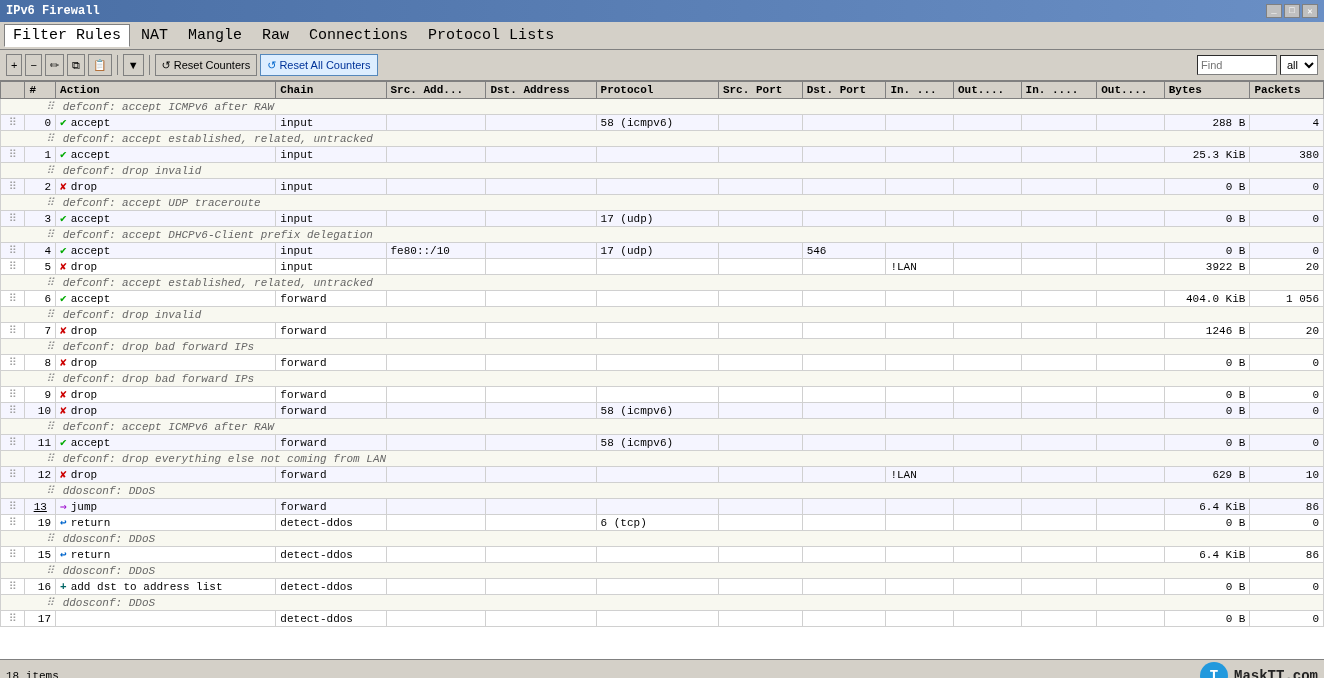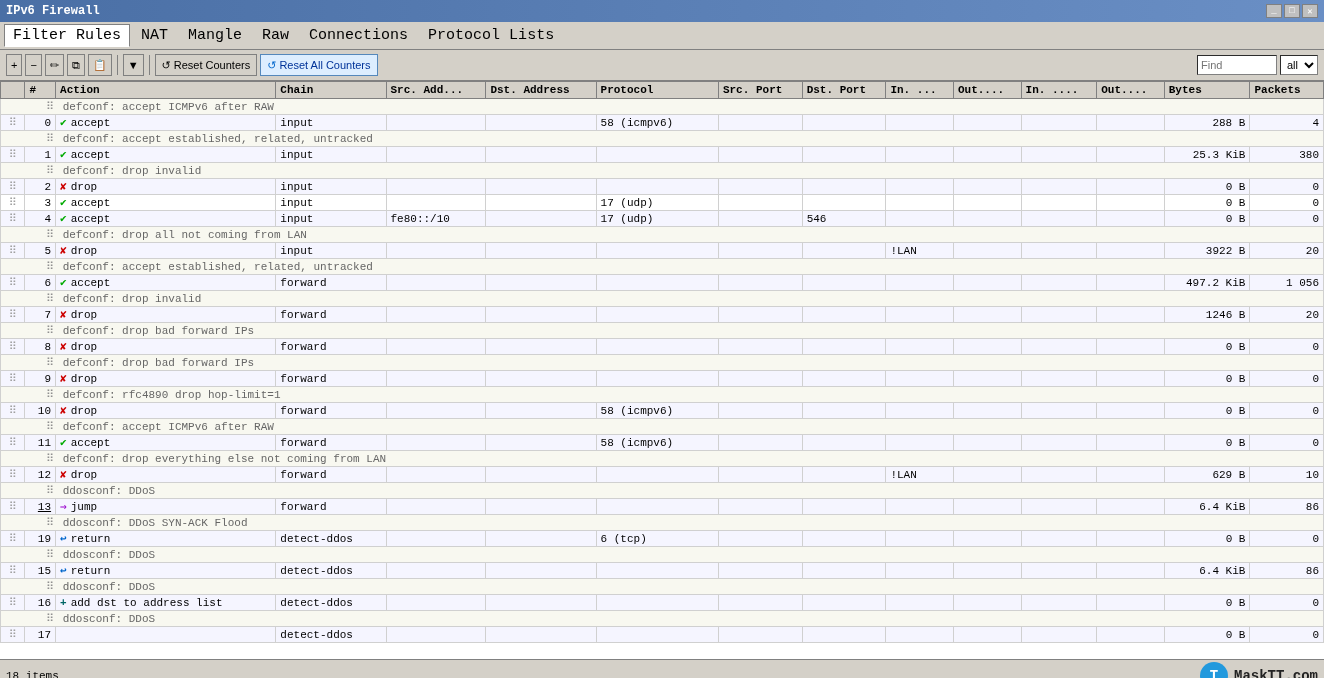--- a/index.html
+++ b/index.html
@@ -108,20 +108,21 @@
       cursor: pointer;
     }
     td {
       border: 1px solid #d0d0d0;
       padding: 1px 4px;
       white-space: nowrap;
     }
     tr.comment-row td {
       background: #f8f8f0;
       color: #606060;
+      font-style: italic;
     }
     tr.data-row:nth-child(even) { background: #f5f5ff; }
 
     .icon-accept { color: #00aa00; }
     .icon-drop { color: #cc0000; }
     .icon-jump { color: #9900cc; }
     .icon-return { color: #0066cc; }
     .icon-add { color: #006666; }
 
     .drag-handle { color: #909090; margin-right: 2px; cursor: move; }
@@ -286,57 +287,60 @@
           <td></td>
           <td></td>
           <td></td>
           <td></td>
           <td></td>
           <td></td>
           <td></td>
           <td style="text-align: right;">0 B</td>
           <td style="text-align: right;">0</td>
         </tr>
+        <tr class="comment-row">
+          <td colspan="15" style="padding-left: 45px; color: rgb(102, 102, 102);"><span class="drag-handle">⠿ </span>  defconf: accept UDP traceroute</td>
+        </tr>
         <tr class="data-row">
           <td style="color: rgb(160, 160, 160); text-align: center;">⠿</td>
           <td style="text-align: right; padding-right: 4px;">3</td>
           <td><span class="icon-accept" style="margin-right: 4px; font-weight: bold;">✔</span><span>accept</span></td>
           <td>input</td>
           <td></td>
           <td></td>
           <td>17 (udp)</td>
           <td></td>
           <td></td>
           <td></td>
           <td></td>
           <td></td>
           <td></td>
           <td style="text-align: right;">0 B</td>
           <td style="text-align: right;">0</td>
+        </tr>
+        <tr class="comment-row">
+          <td colspan="15" style="padding-left: 45px; color: rgb(102, 102, 102);"><span class="drag-handle">⠿ </span>  defconf: accept DHCPv6-Client prefix delegation</td>
         </tr>
         <tr class="data-row">
           <td style="color: rgb(160, 160, 160); text-align: center;">⠿</td>
           <td style="text-align: right; padding-right: 4px;">4</td>
           <td><span class="icon-accept" style="margin-right: 4px; font-weight: bold;">✔</span><span>accept</span></td>
           <td>input</td>
           <td>fe80::/10</td>
           <td></td>
           <td>17 (udp)</td>
           <td></td>
           <td>546</td>
           <td></td>
           <td></td>
           <td></td>
           <td></td>
           <td style="text-align: right;">0 B</td>
           <td style="text-align: right;">0</td>
         </tr>
-        <tr class="comment-row">
-          <td colspan="15" style="padding-left: 45px; color: rgb(102, 102, 102);"><span class="drag-handle">⠿ </span>  defconf: drop all not coming from LAN</td>
-        </tr>
         <tr class="data-row">
           <td style="color: rgb(160, 160, 160); text-align: center;">⠿</td>
           <td style="text-align: right; padding-right: 4px;">5</td>
           <td><span class="icon-drop" style="margin-right: 4px; font-weight: bold;">✘</span><span>drop</span></td>
           <td>input</td>
           <td></td>
           <td></td>
           <td></td>
           <td></td>
           <td></td>
@@ -357,21 +361,21 @@
           <td>forward</td>
           <td></td>
           <td></td>
           <td></td>
           <td></td>
           <td></td>
           <td></td>
           <td></td>
           <td></td>
           <td></td>
-          <td style="text-align: right;">497.2 KiB</td>
+          <td style="text-align: right;">404.0 KiB</td>
           <td style="text-align: right;">1 056</td>
         </tr>
         <tr class="comment-row">
           <td colspan="15" style="padding-left: 45px; color: rgb(102, 102, 102);"><span class="drag-handle">⠿ </span>  defconf: drop invalid</td>
         </tr>
         <tr class="data-row">
           <td style="color: rgb(160, 160, 160); text-align: center;">⠿</td>
           <td style="text-align: right; padding-right: 4px;">7</td>
           <td><span class="icon-drop" style="margin-right: 4px; font-weight: bold;">✘</span><span>drop</span></td>
           <td>forward</td>
@@ -420,23 +424,20 @@
           <td></td>
           <td></td>
           <td></td>
           <td></td>
           <td></td>
           <td></td>
           <td></td>
           <td style="text-align: right;">0 B</td>
           <td style="text-align: right;">0</td>
         </tr>
-        <tr class="comment-row">
-          <td colspan="15" style="padding-left: 45px; color: rgb(102, 102, 102);"><span class="drag-handle">⠿ </span>  defconf: rfc4890 drop hop-limit=1</td>
-        </tr>
         <tr class="data-row">
           <td style="color: rgb(160, 160, 160); text-align: center;">⠿</td>
           <td style="text-align: right; padding-right: 4px;">10</td>
           <td><span class="icon-drop" style="margin-right: 4px; font-weight: bold;">✘</span><span>drop</span></td>
           <td>forward</td>
           <td></td>
           <td></td>
           <td>58 (icmpv6)</td>
           <td></td>
           <td></td>
@@ -485,37 +486,34 @@
           <td></td>
           <td></td>
           <td style="text-align: right;">629 B</td>
           <td style="text-align: right;">10</td>
         </tr>
         <tr class="comment-row">
           <td colspan="15" style="padding-left: 45px; color: rgb(102, 102, 102);"><span class="drag-handle">⠿ </span>  ddosconf: DDoS</td>
         </tr>
         <tr class="data-row">
           <td style="color: rgb(160, 160, 160); text-align: center;">⠿</td>
-          <td style="text-align: right; padding-right: 4px; text-decoration: underline;">13</td>
+          <td style="text-align: center; padding-right: 4px; text-decoration: underline;">13</td>
           <td><span class="icon-jump" style="margin-right: 4px; font-weight: bold;">⇒</span><span>jump</span></td>
           <td>forward</td>
           <td></td>
           <td></td>
           <td></td>
           <td></td>
           <td></td>
           <td></td>
           <td></td>
           <td></td>
           <td></td>
           <td style="text-align: right;">6.4 KiB</td>
           <td style="text-align: right;">86</td>
-        </tr>
-        <tr class="comment-row">
-          <td colspan="15" style="padding-left: 45px; color: rgb(102, 102, 102);"><span class="drag-handle">⠿ </span>  ddosconf: DDoS SYN-ACK Flood</td>
         </tr>
         <tr class="data-row">
           <td style="color: rgb(160, 160, 160); text-align: center;">⠿</td>
           <td style="text-align: right; padding-right: 4px;">19</td>
           <td><span class="icon-return" style="margin-right: 4px; font-weight: bold;">↩</span><span>return</span></td>
           <td>detect-ddos</td>
           <td></td>
           <td></td>
           <td>6 (tcp)</td>
           <td></td>

